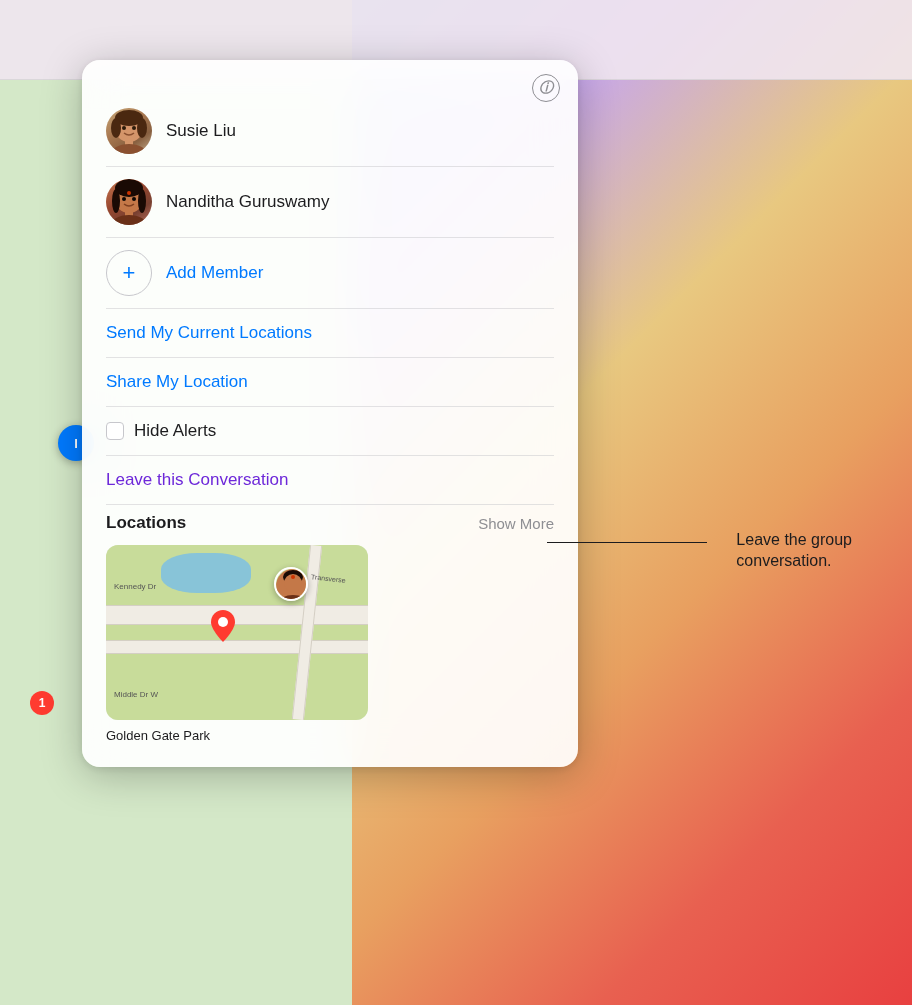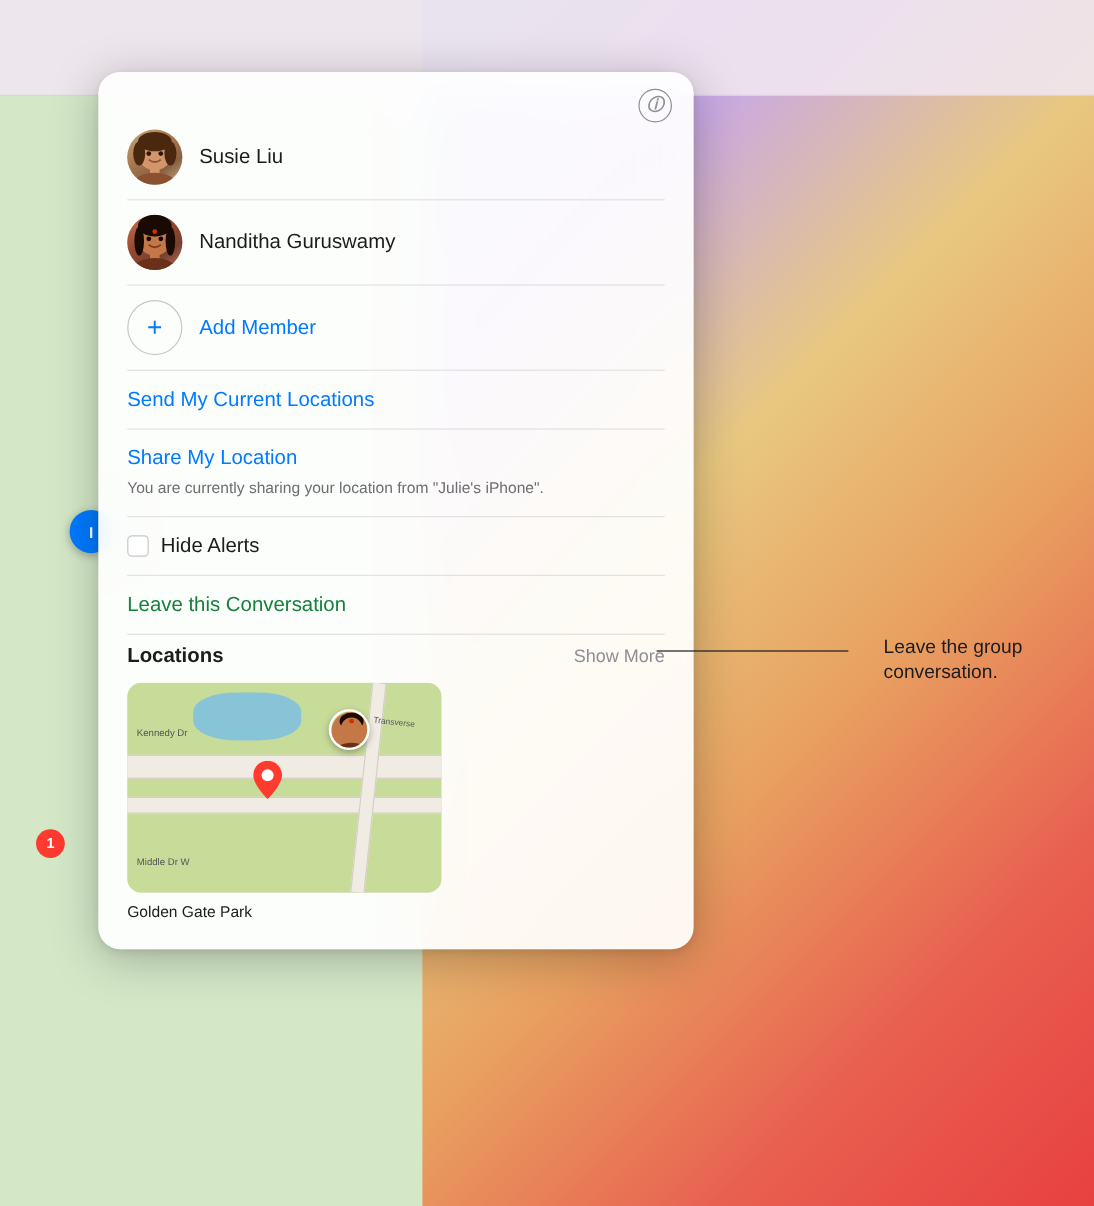--- a/index.html
+++ b/index.html
@@ -177,21 +177,21 @@
       font-size: 17px;
       color: #007AFF;
       font-weight: 400;
       cursor: pointer;
       text-decoration: none;
       display: block;
     }
 
     .action-link-red {
       font-size: 17px;
-      color: #15803d;
+      color: #6d28d9;
       font-weight: 400;
       cursor: pointer;
     }
 
     .description-text {
       font-size: 13px;
       color: #6d6d72;
       line-height: 1.4;
       margin-top: 6px;
     }
@@ -417,21 +417,20 @@
     <div class="divider"></div>
 
     <div class="action-row">
       <a class="action-link">Send My Current Locations</a>
     </div>
 
     <div class="divider"></div>
 
     <div class="action-row">
       <a class="action-link">Share My Location</a>
-      <p class="description-text">You are currently sharing your location from "Julie's iPhone".</p>
     </div>
 
     <div class="divider"></div>
 
     <div class="hide-alerts-row">
       <div class="checkbox"></div>
       <span class="hide-alerts-label">Hide Alerts</span>
     </div>
 
     <div class="divider"></div>

